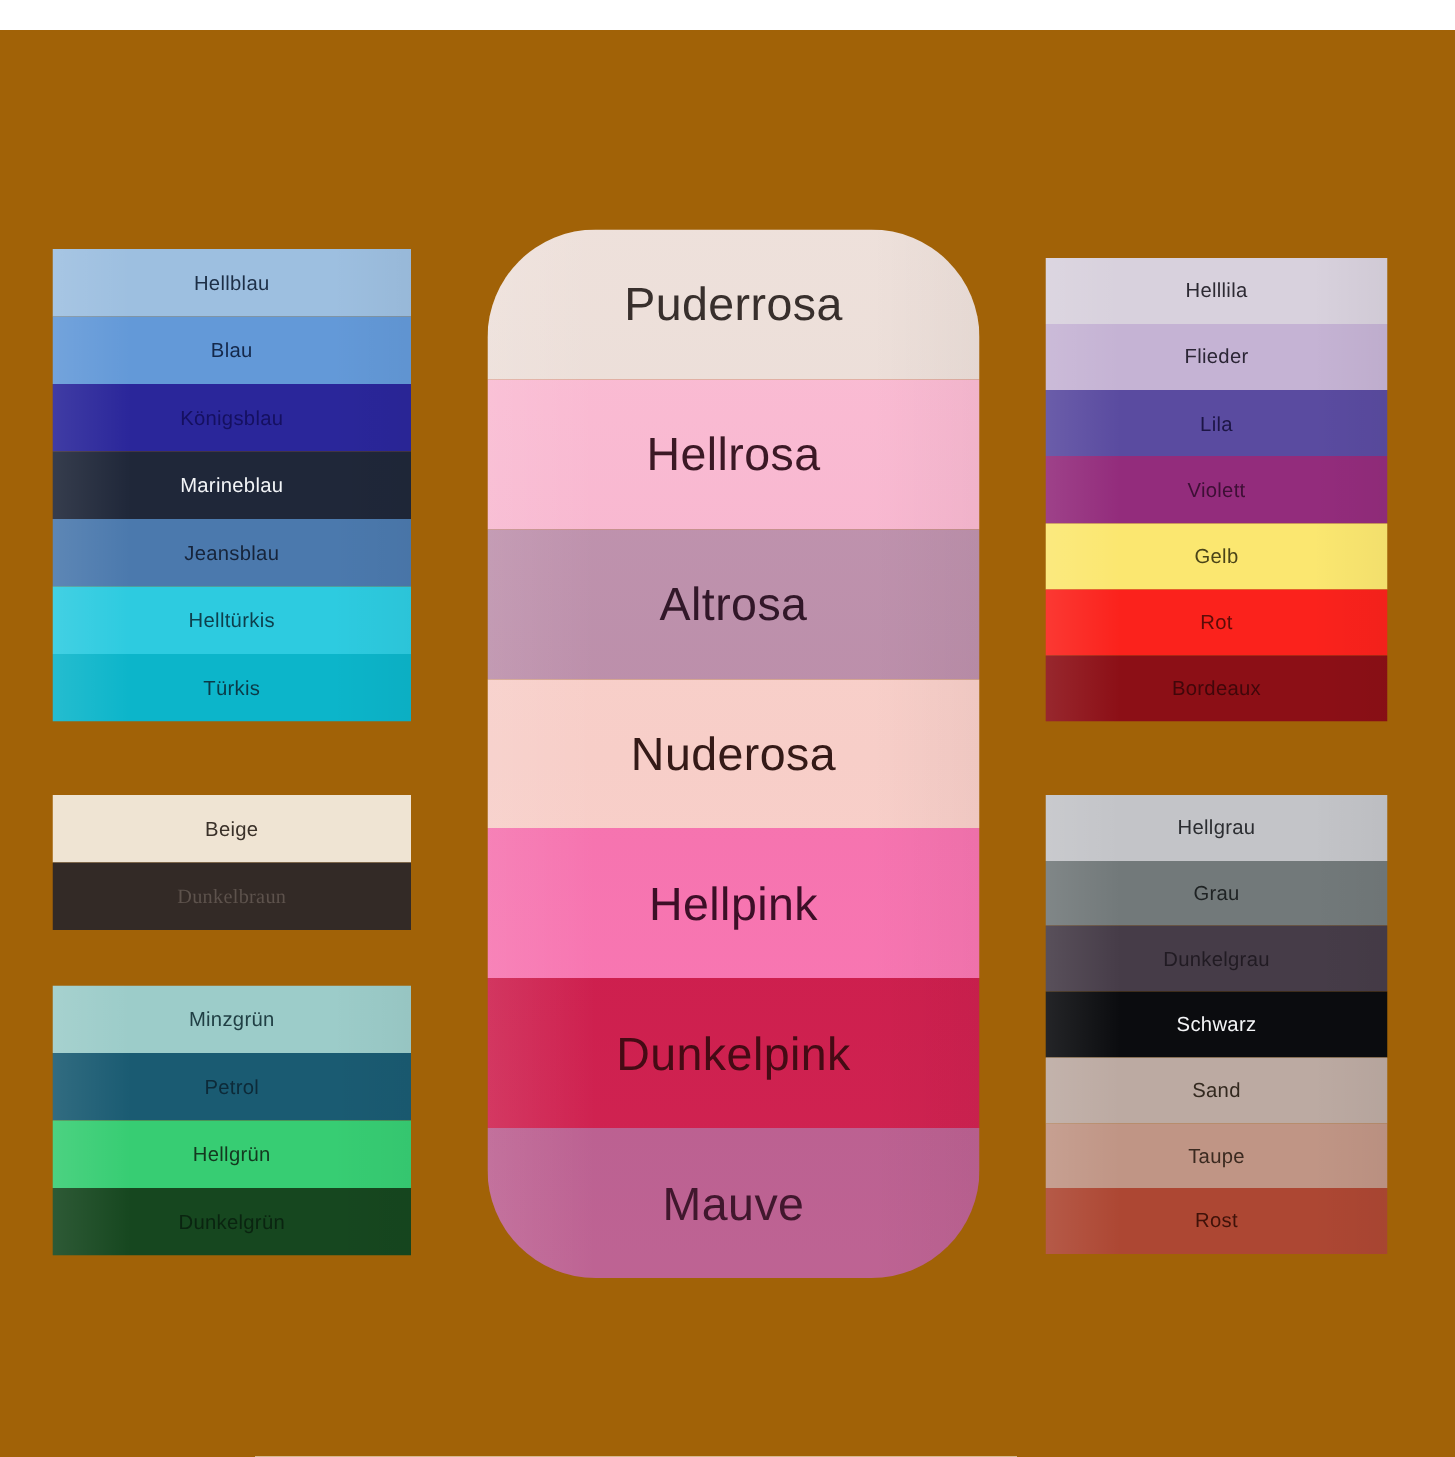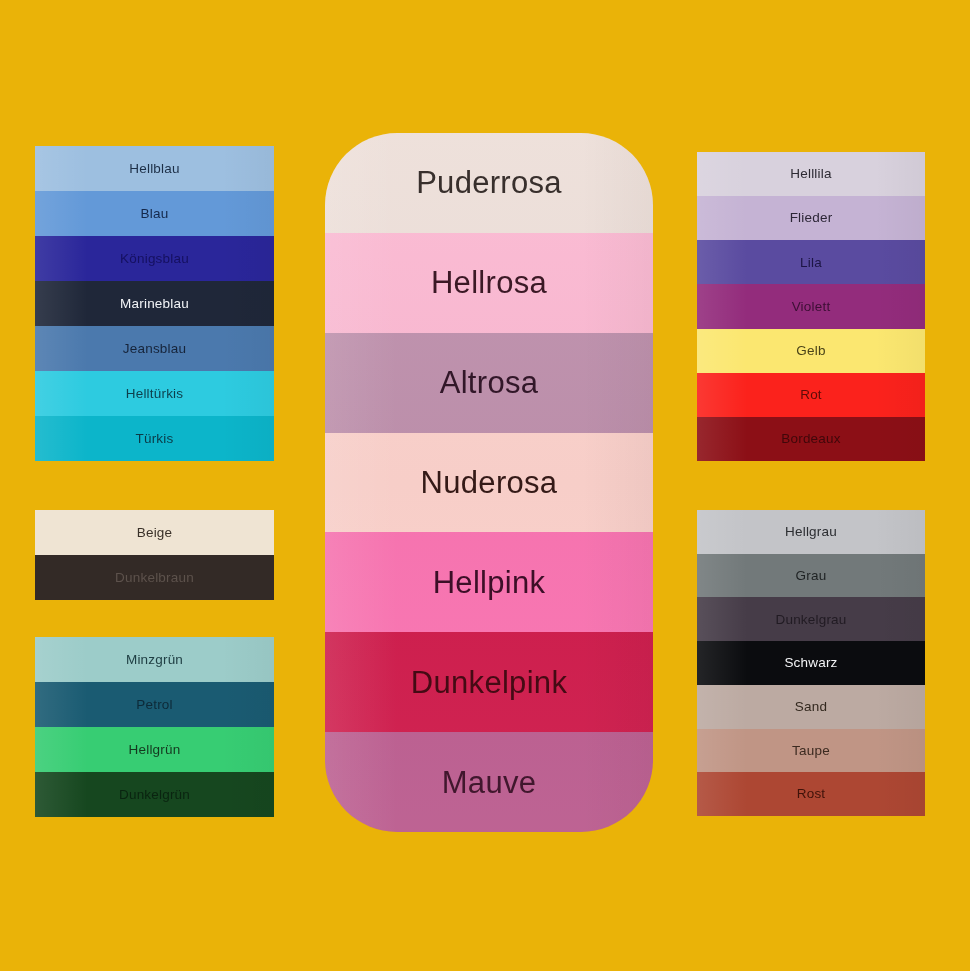--- a/index.html
+++ b/index.html
@@ -13,21 +13,22 @@
     height: 971px;
     position: relative;
     overflow: hidden;
     font-family: "Liberation Sans", sans-serif;
     -webkit-font-smoothing: antialiased;
   }
 
   .canvas {
     position: absolute;
     inset: 0;
-    background: #eab308;
+    background: #a16207;
+    margin-top: 20px;
   }
 
   
   .group {
     position: absolute;
     display: flex;
     flex-direction: column;
     overflow: hidden;
     box-sizing: border-box;
   }
@@ -123,21 +124,21 @@
     <div class="swatch" style="height:45px; background:#0cb5ca;">
       <span class="swatch-label" style="color:#0b3a47;">Türkis</span>
     </div>
     <div class="sheen"></div>
   </div>
 
   <div class="group side" style="left:35px; top:510px; width:239px; height:135px;">
     <div class="swatch" style="height:45px; background:#efe4d3;">
       <span class="swatch-label" style="color:#3a3129;">Beige</span>
     </div>
-    <div class="swatch" style="height:45px; background:#332a26;">
+    <div class="swatch" style="height:45px; background:#332a26;font-family:Liberation Serif, serif;">
       <span class="swatch-label" style="color:#5d524c;">Dunkelbraun</span>
     </div>
   </div>
 
   <div class="group side" style="left:35px; top:637px; width:239px; height:180px;">
     <div class="swatch" style="height:45px; background:#9cccc9;">
       <span class="swatch-label" style="color:#203f44;">Minzgrün</span>
     </div>
     <div class="swatch" style="height:45px; background:#1a5b72;">
       <span class="swatch-label" style="color:#0d2a38;">Petrol</span>

